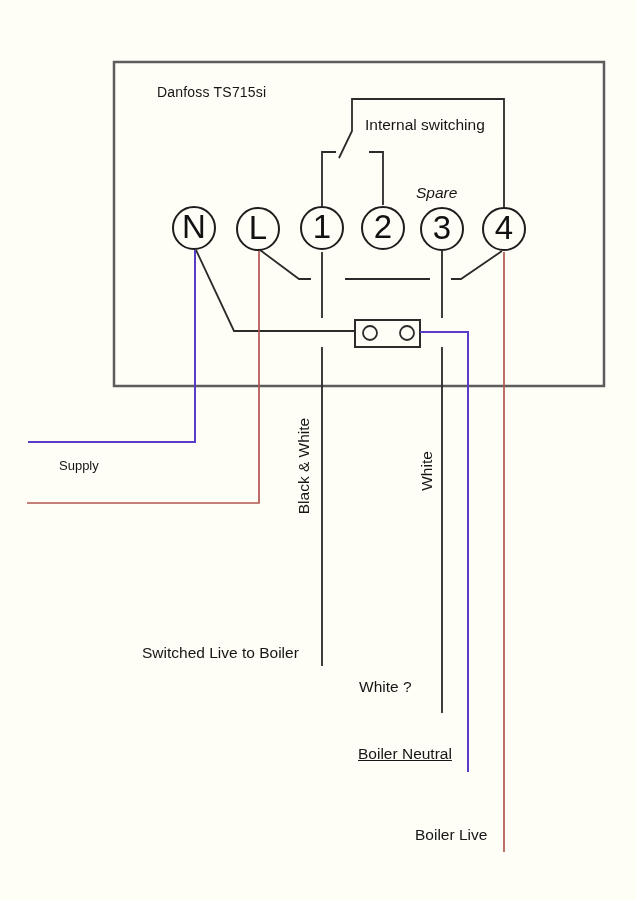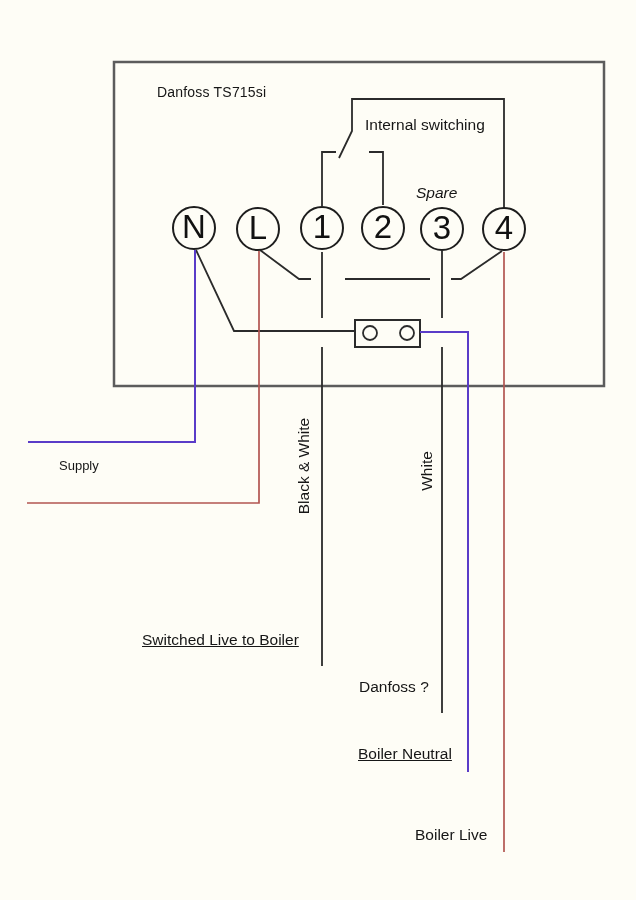--- a/index.html
+++ b/index.html
@@ -109,21 +109,21 @@
   <div class="label" style="left:365px; top:116px;">Internal switching</div>
 
   <div class="label" style="left:416px; top:184px;font-style:italic;">Spare</div>
 
   <div class="label" style="left:26px; top:459px; font-size:13px;margin-left:33px;">Supply</div>
 
   <div class="label rotated" style="left:304px; top:466px;">Black &amp; White</div>
 
   <div class="label rotated" style="left:427px; top:471px;">White</div>
 
-  <div class="label" style="left:142px; top:631px;text-decoration:underline;">Switched Live to Boiler</div>
+  <div class="label" style="left:142px; top:644px;">Switched Live to Boiler</div>
 
-  <div class="label" style="left:359px; top:678px;">Danfoss ?</div>
+  <div class="label" style="left:359px; top:678px;">White ?</div>
 
   <div class="label" style="left:358px; top:745px;text-decoration:underline;">Boiler Neutral</div>
 
   <div class="label" style="left:415px; top:826px;text-align:center;">Boiler Live</div>
 
 </div>
 
 </body></html>

